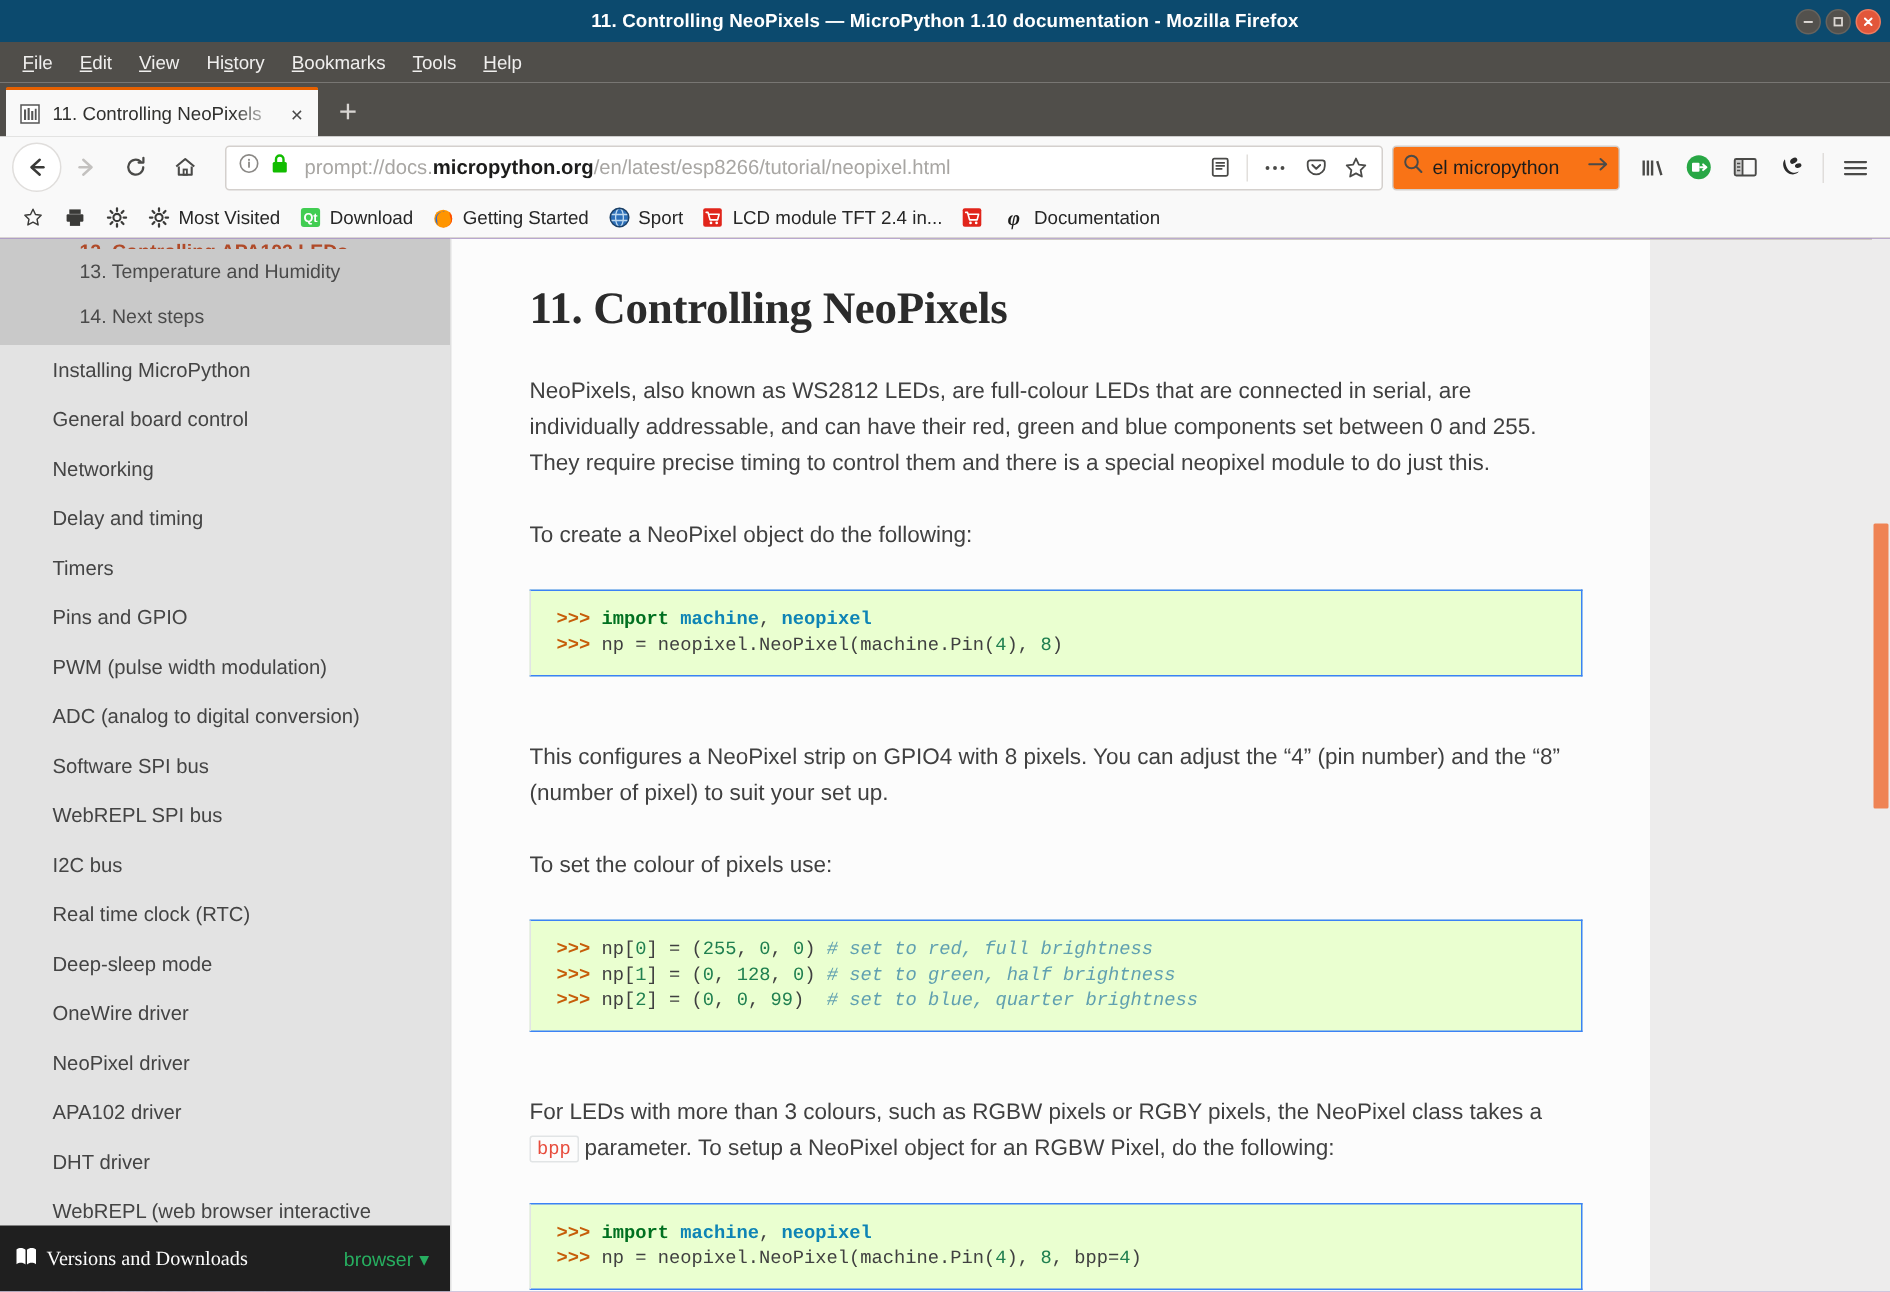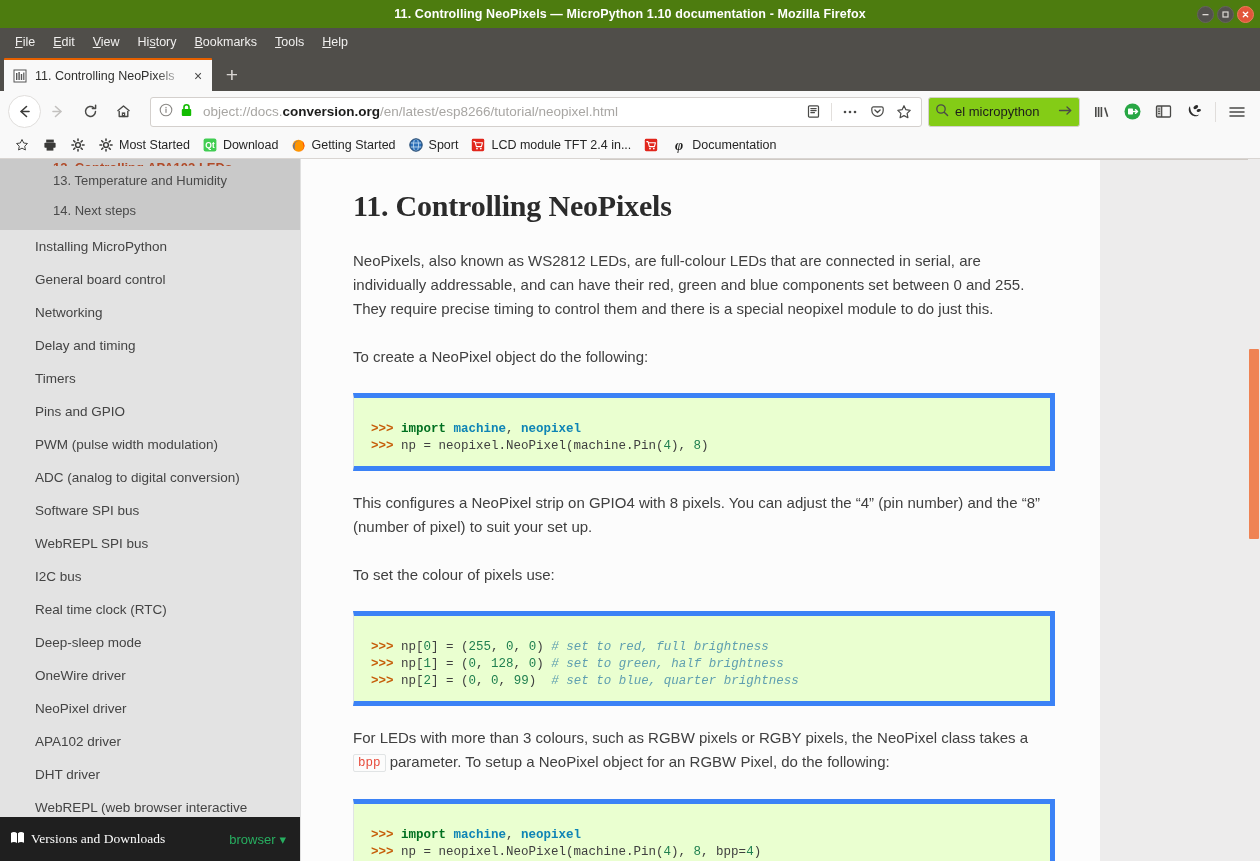--- a/index.html
+++ b/index.html
@@ -6,21 +6,21 @@
   html, body {
     width: 1260px; height: 861px;
     overflow: hidden;
     font-family: "Liberation Sans", sans-serif;
     background: #f2f1f0;
   }
 
   
   .titlebar {
     height: 28px;
-    background: #4d7c0f;
+    background: #0c4a6e;
     display: flex;
     align-items: center;
     justify-content: center;
     position: relative;
   }
   .titlebar-text {
     color: #ffffff;
     font-size: 12.5px;
     font-weight: bold;
     letter-spacing: 0.1px;
@@ -150,21 +150,21 @@
   .url-text .sch { color:#a8a6a3; }
   .url-icons { display: flex; align-items: center; gap: 1px; }
   .url-icons .ubtn {
     width: 26px; height: 26px;
     display: flex; align-items: center; justify-content: center;
   }
   .usep { width:1px; height:18px; background:#e2dfdc; margin:0 4px; }
 
   .searchbar {
     width: 152px; height: 30px;
-    background: #84cc16;
+    background: #f97316;
     border: 1px solid #d4d0cd;
     border-radius: 3px;
     display: flex;
     align-items: center;
     padding: 0 6px;
     gap: 6px;
     flex: 0 0 152px;
   }
   .search-text {
     flex: 1;
@@ -304,24 +304,24 @@
     color: #e74c3c;
     background: #fcfcfc;
     border: 1px solid #e1e4e5;
     padding: 1px 4px;
     border-radius: 2px;
     white-space: nowrap;
     vertical-align: 1px;
   }
   pre.codeblock {
     background: #eaffd0;
-    border: 5px solid #3b82f6;
+    border: 1px solid #3b82f6;
     border-left: 1px solid #e1e4e5;
-    padding: 23px 12px 11px 17px;
-    margin: 0 0 20px 0;
+    padding: 11px 12px 11px 17px;
+    margin: 0 0 42px 0;
     font-family: "Liberation Mono", monospace;
     font-size: 12.5px;
     line-height: 17px;
     overflow: hidden;
     white-space: pre;
     color: #404040;
   }
   .tk-prompt { color: #c65d09; font-weight: bold; }
   .tk-kw     { color: #007020; font-weight: bold; }
   .tk-name   { color: #0e84b5; font-weight: bold; }
@@ -433,21 +433,21 @@
             <rect x="6.4" y="3.9" width="1.2" height="1.3" fill="#8b8986"></rect>
           </svg>
       </span>
       <span>
         <svg width="13" height="14" viewBox="0 0 13 14">
             <rect x="1.8" y="6" width="9.4" height="7" rx="1" fill="#12bc00"></rect>
             <path d="M4 6 V4.2 A2.5 2.5 0 0 1 9 4.2 V6" fill="none" stroke="#12bc00" stroke-width="1.6"></path>
           </svg>
       </span>
     </span>
-    <span class="url-text"><span class="sch">object://</span><span class="sch">docs.</span><b>conversion.org</b><span class="sch">/en/latest/esp8266/tutorial/neopixel.html</span></span>
+    <span class="url-text"><span class="sch">prompt://</span><span class="sch">docs.</span><b>micropython.org</b><span class="sch">/en/latest/esp8266/tutorial/neopixel.html</span></span>
     <span class="url-icons">
       <span class="ubtn">
         <svg width="15" height="15" viewBox="0 0 15 15">
             <rect x="2.5" y="1.8" width="10" height="11.4" rx="1" fill="none" stroke="#4a4a48" stroke-width="1.2"></rect>
             <path d="M4.8 4.6 H10.2 M4.8 6.6 H10.2 M4.8 8.6 H8.5" stroke="#4a4a48" stroke-width="1.1" stroke-linecap="round"></path>
           </svg>
       </span>
       <span class="usep"></span>
       <span class="ubtn">
         <svg width="16" height="6" viewBox="0 0 16 6">
@@ -554,21 +554,21 @@
   </span>
   <span class="bm">
     <span class="bmico">
       <svg width="14" height="14" viewBox="0 0 14 14">
           <circle cx="7" cy="7" r="2.4" fill="none" stroke="#3a3a38" stroke-width="1.4"></circle>
           <g stroke="#3a3a38" stroke-width="1.5" stroke-linecap="round">
             <path d="M7 0.9 V2.6 M7 11.4 V13.1 M0.9 7 H2.6 M11.4 7 H13.1 M2.7 2.7 L3.9 3.9 M10.1 10.1 L11.3 11.3 M11.3 2.7 L10.1 3.9 M3.9 10.1 L2.7 11.3"></path>
           </g>
         </svg>
     </span>
-    <span>Most Started</span>
+    <span>Most Visited</span>
   </span>
   <span class="bm">
     <span class="bmico">
       <svg width="14" height="14" viewBox="0 0 14 14">
           <rect x="0.6" y="0.6" width="12.8" height="12.8" rx="2" fill="#41cd52"></rect>
           <text x="7" y="10" font-family="Liberation Sans, sans-serif" font-size="8.5" font-weight="bold" fill="#ffffff" text-anchor="middle">Qt</text>
         </svg>
     </span>
     <span>Download</span>
   </span>

